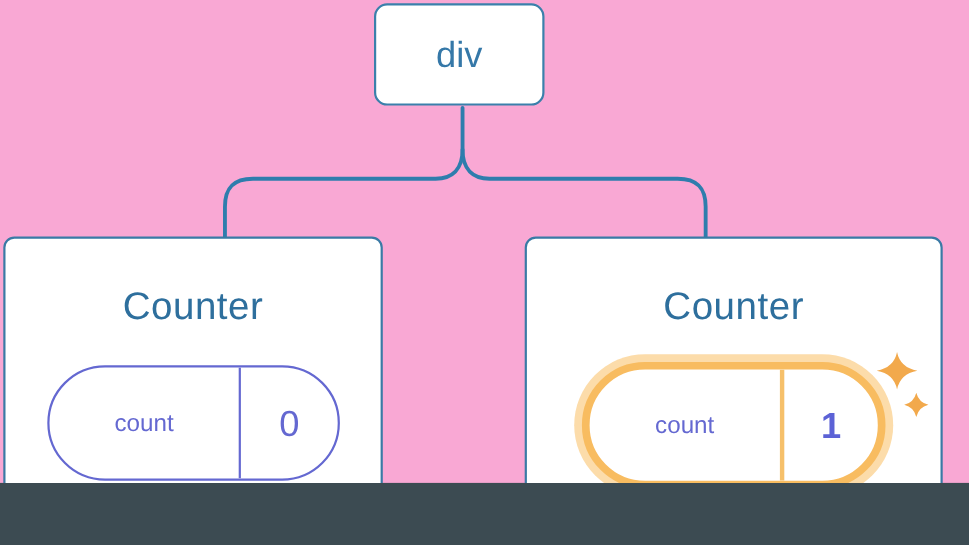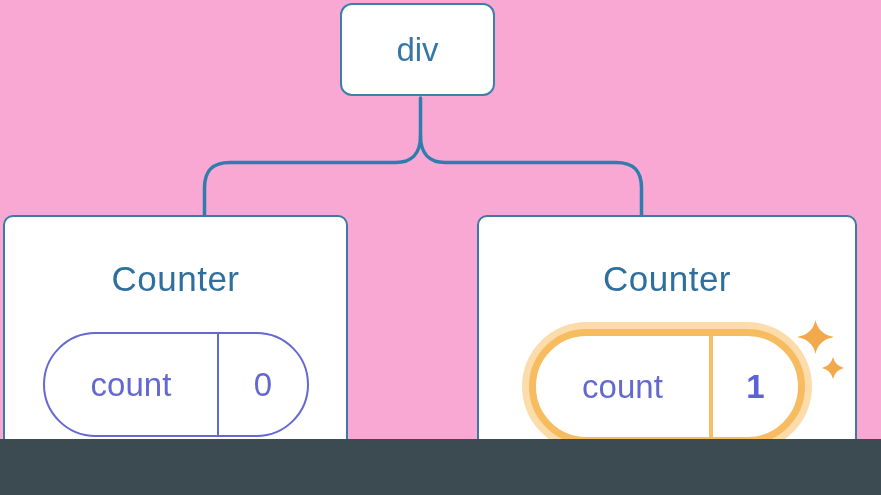--- a/index.html
+++ b/index.html
@@ -86,21 +86,21 @@
     border: 7px solid #f8bc60;
     border-radius: 58px;
     box-shadow: 0 0 0 7px #fcdcaa;
   }
   .pill-key {
     width: 66%;
     display: flex;
     align-items: center;
     justify-content: center;
     color: #6468d1;
-    font-size: 33px;
+    font-size: 22px;
   }
   .pill-normal .pill-key { border-right: 2px solid #6468d1; }
   .pill-highlight .pill-key { border-right: 4px solid #f6c06a; }
   .pill-value {
     flex: 1;
     display: flex;
     align-items: center;
     justify-content: center;
     color: #6468d1;
     font-size: 33px;

